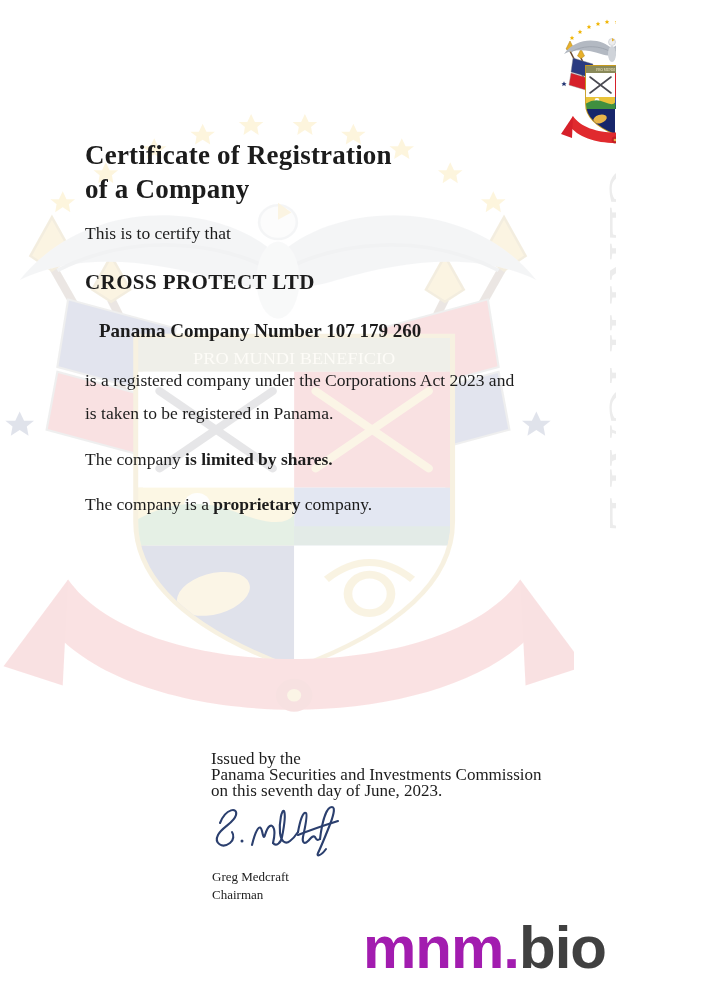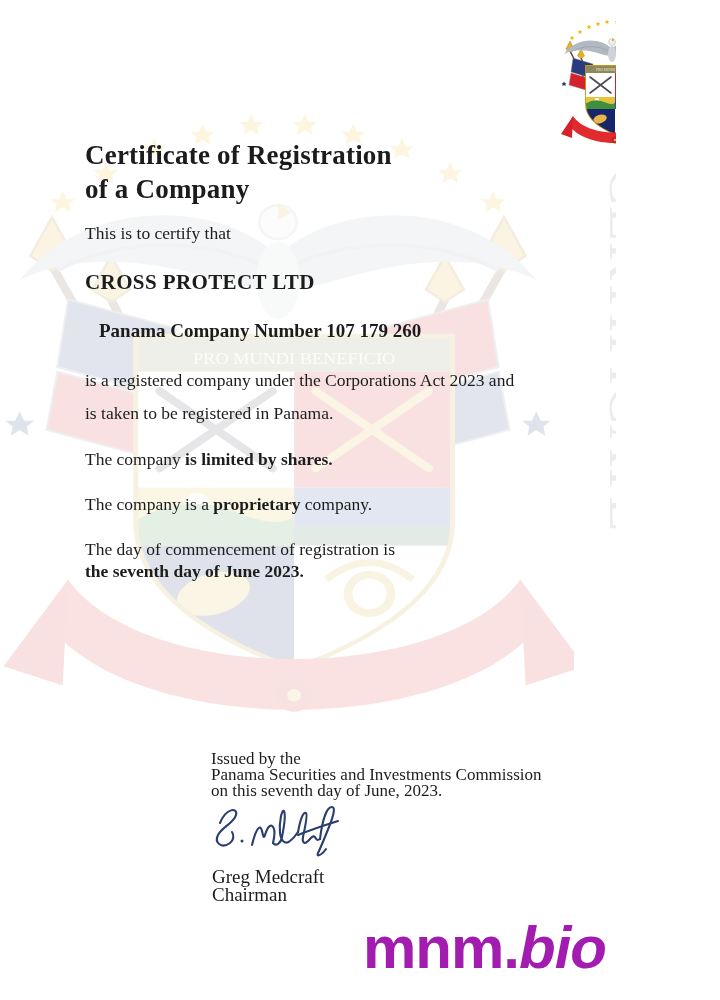--- a/index.html
+++ b/index.html
@@ -8,39 +8,39 @@
     overflow:hidden;font-family:"Liberation Serif",serif;color:#1c1c1c;
   }
   .abs{position:absolute;}
   
   .title-line{left:85px;font-weight:bold;font-size:27px;line-height:34px;letter-spacing:.2px;}
   .body-line{left:85px;font-size:17.5px;line-height:22px;}
   .company-name{left:85px;font-weight:bold;font-size:21px;letter-spacing:.4px;}
   .company-number{left:85px;font-weight:bold;font-size:19px;margin-left:14px;}
   .b{font-weight:bold;}
   .issuer-block{left:211px;top:751px;font-size:17px;line-height:16px;}
-  .signatory-block{left:212px;top:868px;font-size:19px;line-height:17.5px;}
+  .signatory-block{left:212px;top:868px;font-size:13px;line-height:17.5px;}
   
   .cert-watermark{
     left:662px;top:167px;transform-origin:0 0;transform:rotate(90deg);
     font-size:57px;letter-spacing:1px;color:#ececec;white-space:nowrap;
     font-family:"Liberation Serif",serif;
   }
   
   .emblem-corner{left:556px;top:8px;width:112px;height:145px;}
   .emblem-watermark{left:-18px;top:58px;width:592px;height:700px;opacity:.13;}
   
   .edge-rule{left:712px;top:0;width:2px;height:1000px;background:#c9c9c9;}
   
   .signature{left:206px;top:799px;width:148px;height:62px;}
   
   .brand{right:10px;top:918px;font-family:"Liberation Sans",sans-serif;
     font-weight:bold;font-size:60px;line-height:1;letter-spacing:-1px;white-space:nowrap;}
   .brand .pre{color:#a21caf;}
-  .brand .suf{color:#a21caf;font-style:italic;}
+  .brand .suf{color:#404040;}
 </style>
 </head>
 <body>
 
 <div class="page">
 
   <svg width="0" height="0" style="position:absolute" aria-hidden="true">
     <defs>
       <path id="star5" d="M0,-1 L0.294,-0.309 L0.951,-0.309 L0.476,0.118 L0.588,0.809 L0,0.382 L-0.588,0.809 L-0.476,0.118 L-0.951,-0.309 L-0.294,-0.309 Z"></path>
       <clipPath id="shieldClip">
@@ -151,24 +151,20 @@
 
   <div class="abs company-number" style="top:320px">Panama Company Number 107 179 260</div>
 
   <div class="abs body-line" style="top:369px">is a registered company under the Corporations Act 2023 and</div>
   <div class="abs body-line" style="top:448px"><span>The company </span><span class="b">is limited by shares.</span></div>
 
   <div class="abs body-line" style="top:402px">is taken to be registered in Panama.</div>
 
   <div class="abs body-line" style="top:493px"><span>The company is a </span><span class="b">proprietary</span><span> company.</span></div>
 
-  <div class="abs body-line" style="top:539px;line-height:21.5px">
-    <div>The day of commencement of registration is</div>
-    <div class="b">the seventh day of June 2023.</div>
-  </div>
 
   <div class="abs issuer-block">
     <div>Issued by the</div>
     <div>Panama Securities and Investments Commission</div>
     <div>on this seventh day of June, 2023.</div>
   </div>
 
   <svg class="abs signature" viewBox="0 0 148 62" fill="none" stroke="#2b3f6e" stroke-width="2.1" stroke-linecap="round" stroke-linejoin="round">
     <path d="M14,24 C20,9 32,8 30,16 C28,24 16,28 12,36 C8,44 16,50 24,44 C28,41 28,36 26,33"></path>
     <circle cx="36" cy="42" r="1.5" fill="#2b3f6e" stroke="none"></circle>

